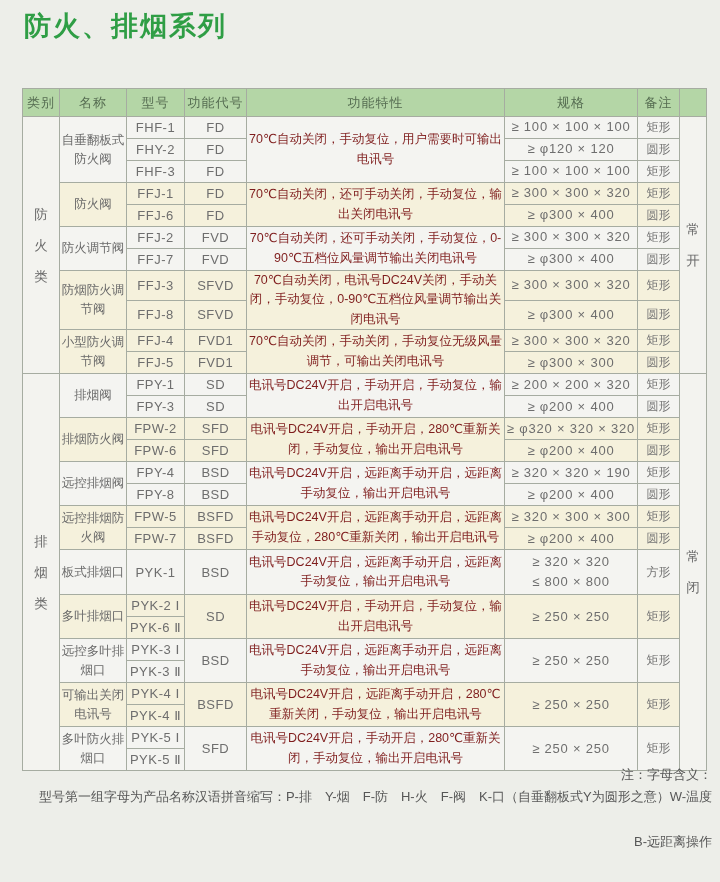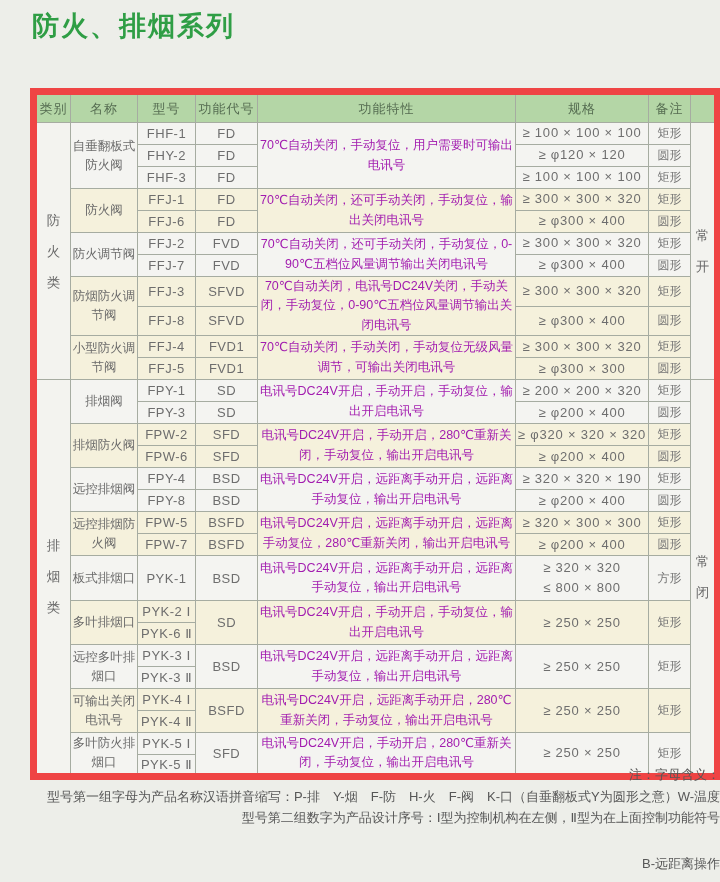--- a/index.html
+++ b/index.html
@@ -4,38 +4,38 @@
 <style>
   html,body{margin:0;padding:0;}
   body{
     width:720px;height:882px;
     background:#edeee9;
     font-family:"Liberation Sans","DejaVu Sans",sans-serif;
     color:#5f5f5f;
     overflow:hidden;
     position:relative;
   }
-  .page{position:absolute;left:12px;top:0;width:628px;height:882px;}
+  .page{position:absolute;left:4px;top:0;width:628px;height:882px;}
   .title{
     position:absolute;left:20px;top:8px;
     font-size:27px;font-weight:bold;color:#2f9e45;
     letter-spacing:2px;
   }
   .subtitle{
     position:absolute;left:20px;top:56px;
     font-family:"Liberation Serif","DejaVu Serif",serif;
     font-size:20px;color:#2d7c46;letter-spacing:2px;margin-top:32px;
   }
   table.main{
     position:absolute;left:18px;top:88px;
     width:684px;
     border-collapse:collapse;
     table-layout:fixed;
     background:#f4f4f1;
-    border:7px solid #ef4444;
+    border:1px solid #ef4444;
   }
   table.main td,table.main th{
     border:1px solid #a6aca1;
     padding:0;
     font-weight:normal;
     text-align:center;
     vertical-align:middle;
     overflow:hidden;
   }
   table.main th{
@@ -44,21 +44,21 @@
     font-size:13px;
     height:27px;
     letter-spacing:1px;
   }
   tr.r{height:22px;}
   tr.r2{height:45px;}
   td.model,td.code{font-size:13px;color:#6e6e6e;letter-spacing:0.5px;}
   td.feature{
     text-align:left;
     font-size:12.5px;
-    color:#a21caf;
+    color:#7f1d1d;
     padding:3px 8px;
     line-height:1.55;
   }
   td.spec{
     text-align:left;
     font-size:13px;
     color:#6e6e6e;
     padding-left:9px;
     letter-spacing:0.8px;
     line-height:1.55;
@@ -304,16 +304,15 @@
         </tr>
         <tr class="r">
           <td class="model shade-white">PYK-5 Ⅱ</td>
         </tr>
       </tbody>
   </table>
 
   <div class="notes" id="notes-block">
       <div>注：字母含义：</div>
       <div>型号第一组字母为产品名称汉语拼音缩写：P-排　Y-烟　F-防　H-火　F-阀　K-口（自垂翻板式Y为圆形之意）W-温度</div>
-      <div>型号第二组数字为产品设计序号：Ⅰ型为控制机构在左侧，Ⅱ型为在上面控制功能符号</div>
       <div class="indent">B-远距离操作</div>
     </div>
 </div>
 
 </body></html>

